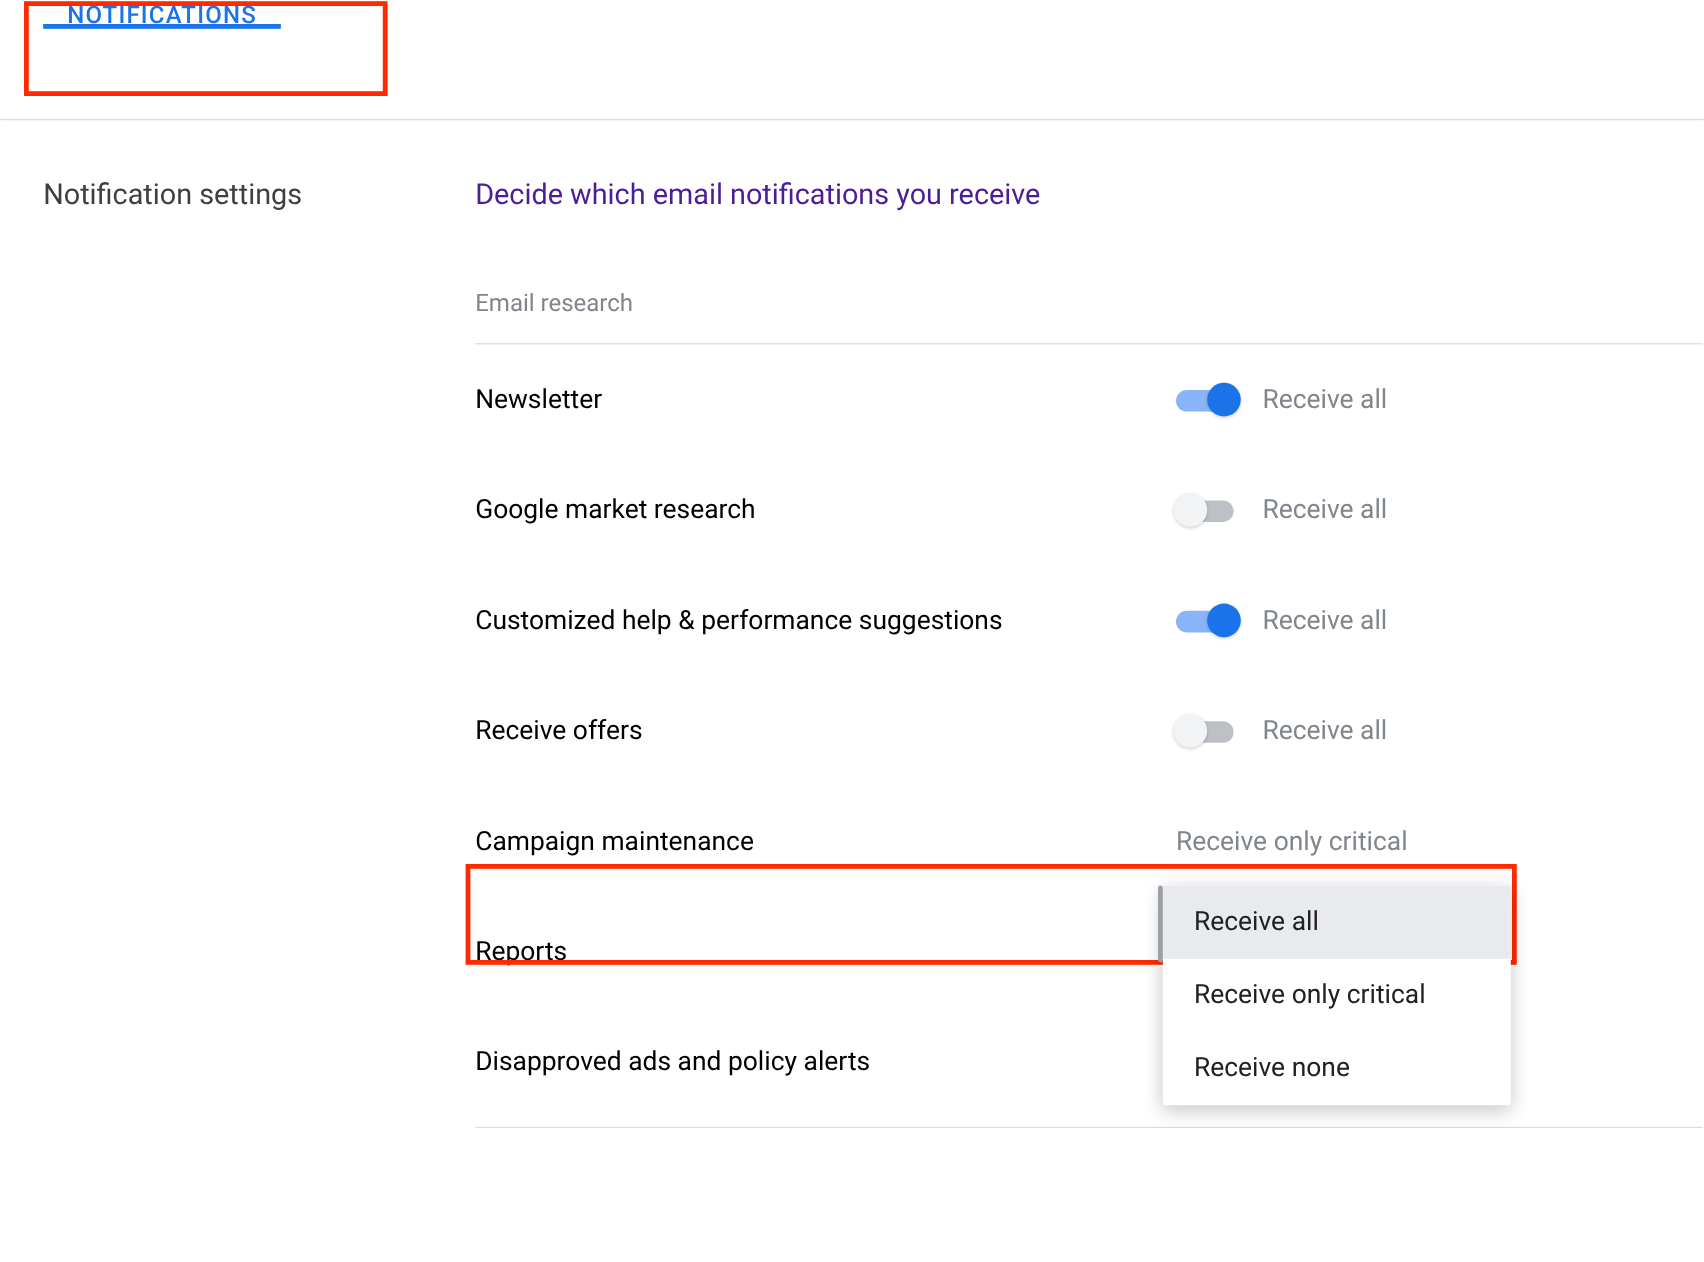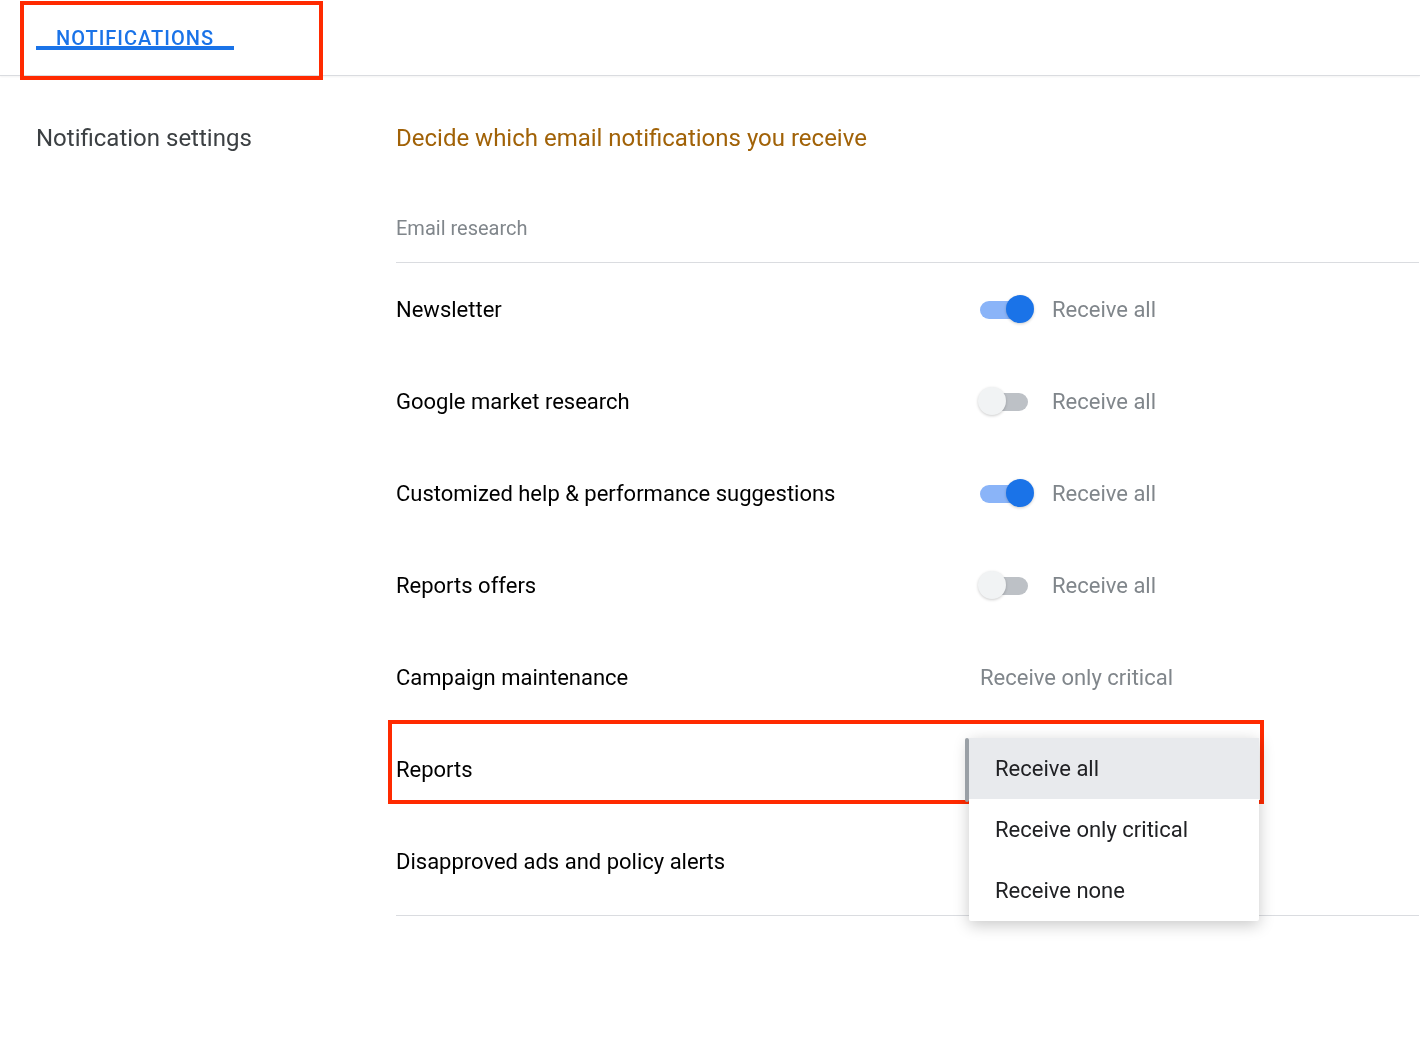--- a/index.html
+++ b/index.html
@@ -9,25 +9,25 @@
     }
     body {
       font-family: 'Roboto', 'Segoe UI', Arial, sans-serif;
       background: #ffffff;
       width: 1420px;
       height: 1052px;
       overflow: hidden;
       position: relative;
     }
     .tab-bar {
-      height: 76px;
+      height: 100px;
       border-bottom: 1px solid #dadce0;
       box-shadow: 0 1px 2px rgba(0,0,0,0.05);
       display: flex;
-      align-items: center;
+      align-items: flex-start;
     }
     .tab {
       padding: 0 56px;
       display: flex;
       align-items: center;
       position: relative;
       color: #1a73e8;
       font-size: 20px;
       font-weight: 500;
       letter-spacing: 1px;
@@ -63,21 +63,21 @@
     .left-title {
       font-size: 24px;
       color: #3c4043;
       font-weight: 400;
     }
     .right-col {
       flex: 1;
     }
     .subtitle {
       font-size: 24px;
-      color: #a16207;
+      color: #4c1d95;
       font-weight: 400;
       margin-bottom: 64px;
     }
     .table-header {
       display: flex;
       border-bottom: 1px solid #dadce0;
       padding-bottom: 22px;
     }
     .col-topic {
       flex: 0 0 584px;
@@ -244,21 +244,21 @@
       <div class="setting-cell">
         <div class="toggle on">
           <div class="track"></div>
           <div class="thumb"></div>
         </div>
         <span class="setting-label">Receive all</span>
       </div>
     </div>
 
     <div class="row">
-      <div class="topic-label">Reports offers</div>
+      <div class="topic-label">Receive offers</div>
       <div class="setting-cell">
         <div class="toggle off">
           <div class="track"></div>
           <div class="thumb"></div>
         </div>
         <span class="setting-label">Receive all</span>
       </div>
     </div>
 
     <div class="row">

